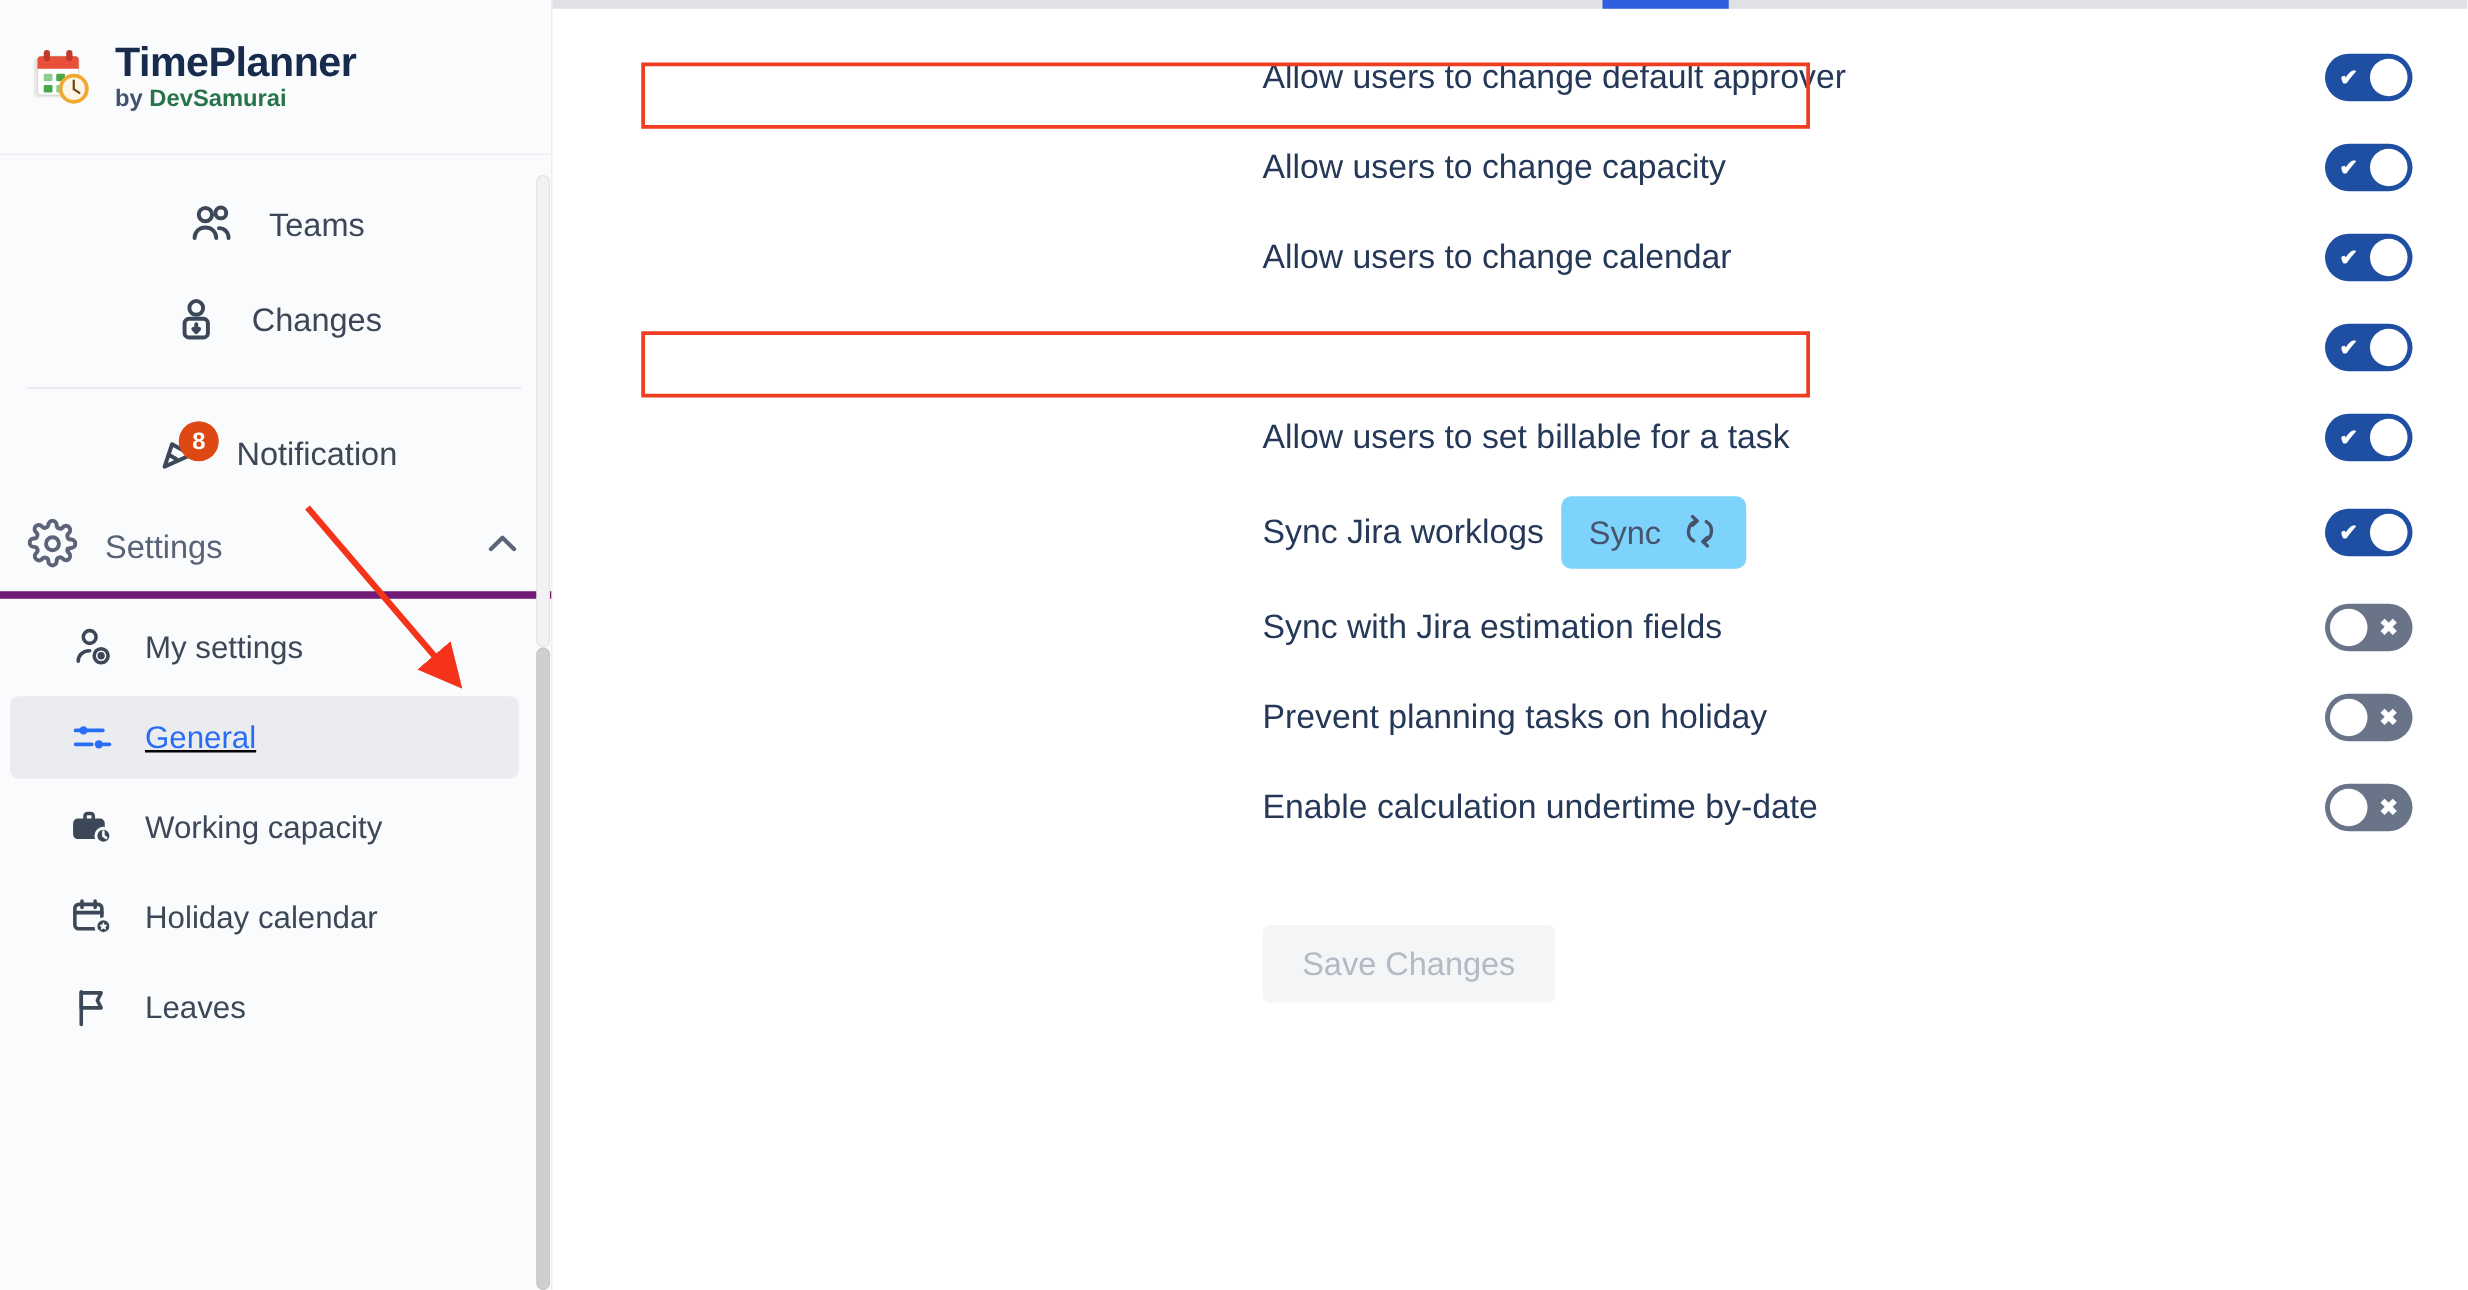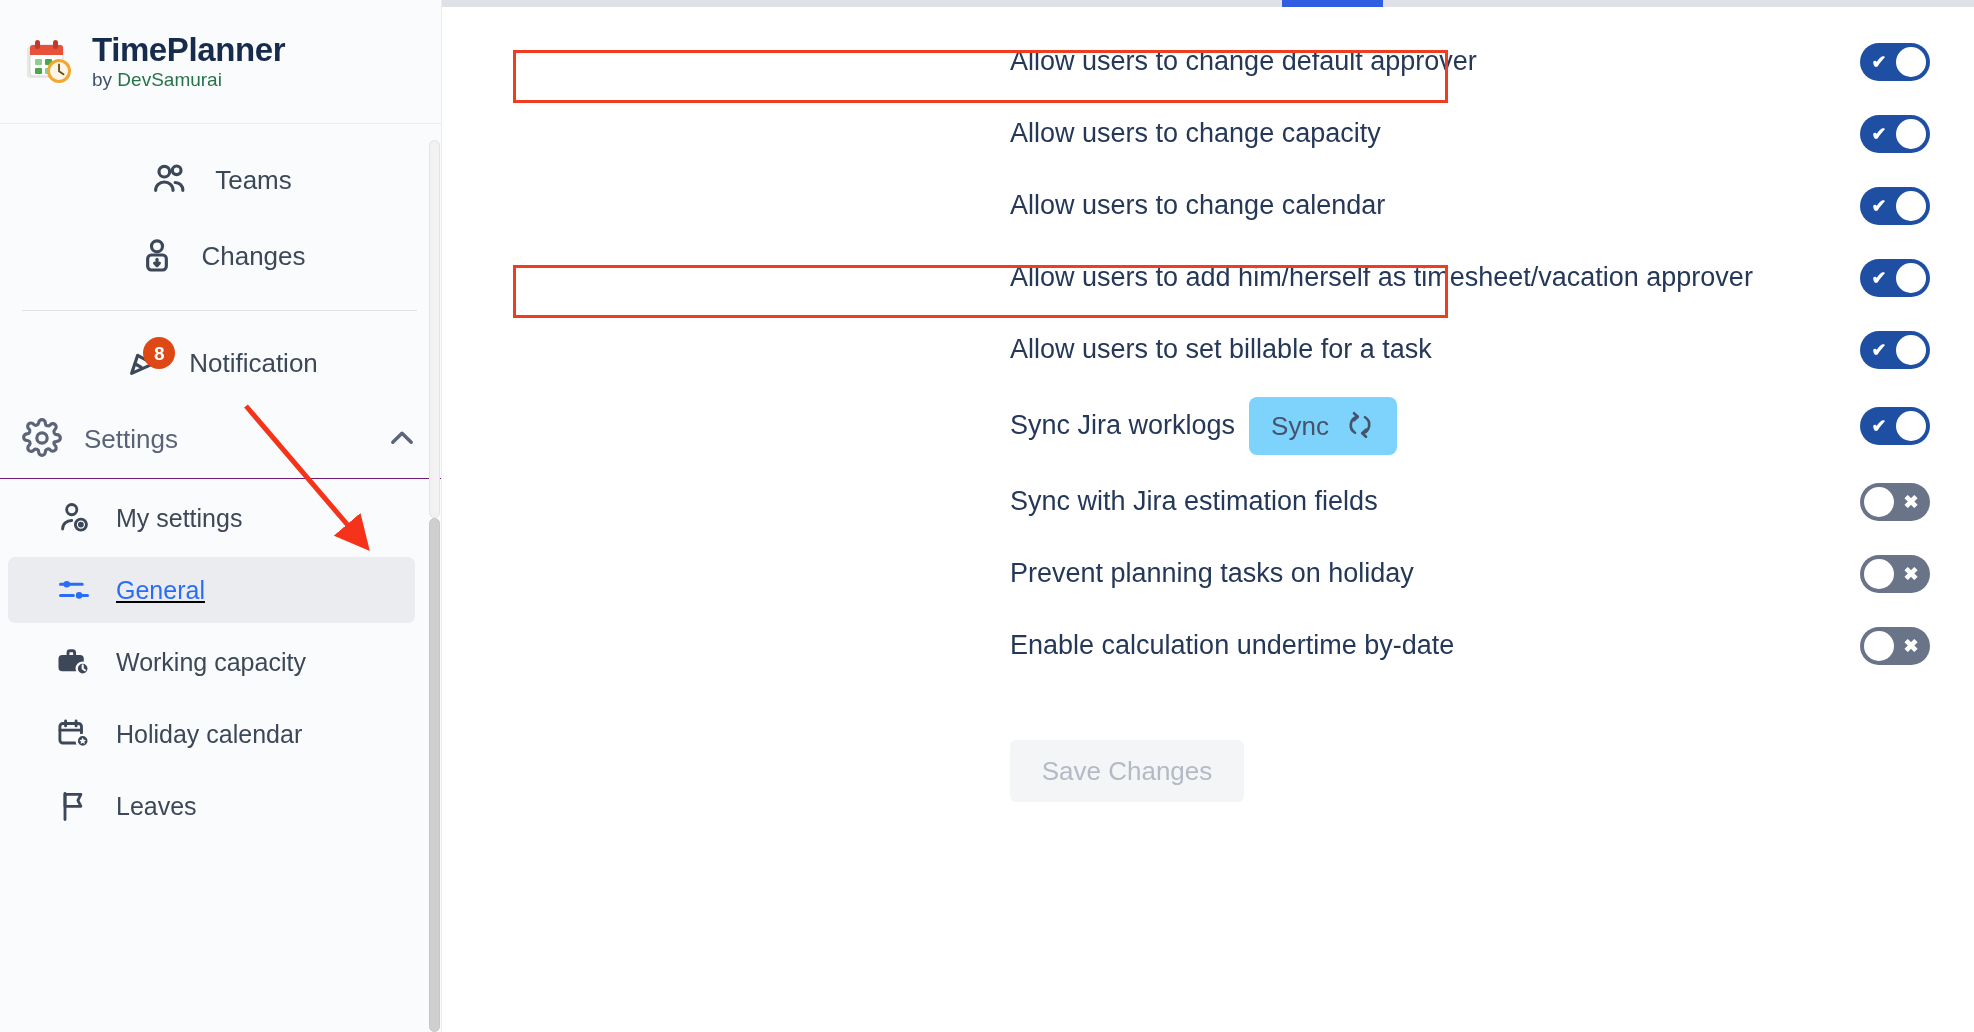--- a/index.html
+++ b/index.html
@@ -33,21 +33,21 @@
     display: flex; align-items: center; gap: 18px;
     padding: 0 26px 0 22px;
     border-bottom: 1px solid #ebecf0;
   }
   .brand-icon { width: 52px; height: 52px; flex: 0 0 52px; position: relative; }
   .brand-text { display: flex; flex-direction: column; gap: 2px; }
   .brand-title {
     font-size: 33px; font-weight: 700; color: #172b4d; letter-spacing: -.4px;
     line-height: 1.1;
   }
-  .brand-sub { font-size: 19px; font-weight: 400; color: #42526e; line-height: 1.1; }
+  .brand-sub { font-size: 19px; font-weight: 700; color: #42526e; line-height: 1.1; }
   .brand-sub .vendor { color: #27734a; }
 
   .nav { padding-top: 18px; }
   .nav-item {
     display: flex; align-items: center; gap: 22px;
     height: 76px; padding: 0 22px 0 22px;
     cursor: pointer; position: relative; justify-content: center;
   }
   .nav-item .ico { width: 44px; height: 44px; flex: 0 0 44px; display: flex; align-items: center; justify-content: center; position: relative; }
   .nav-label { font-size: 26px; color: #3c4858; }
@@ -60,21 +60,21 @@
     min-width: 32px; height: 32px; padding: 0 7px;
     border-radius: 16px; background: #dd4814; color: #fff;
     font-size: 19px; font-weight: 600;
     display: flex; align-items: center; justify-content: center;
     line-height: 1;
   }
 
   .settings-row {
     display: flex; align-items: center; gap: 22px;
     height: 78px; padding: 0 22px; cursor: pointer;
-    border-bottom: 1px solid #701a75;
+    border-bottom: 6px solid #701a75;
   }
   .settings-row .nav-label { color: #596377; flex: 1; }
 
   .sub-item {
     display: flex; align-items: center; gap: 22px;
     height: 66px; margin: 6px 26px 6px 8px; padding-left: 46px;
     border-radius: 7px; cursor: pointer;
   }
   .sub-item .sico { width: 40px; height: 40px; flex: 0 0 40px; display:flex; align-items:center; justify-content:center; }
   .sub-label { font-size: 25px; color: #3c4858; }
@@ -336,21 +336,20 @@
       <div class="opt-row">
         <span class="opt-label">Allow users to change calendar</span>
         <span class="spacer"></span>
         <span class="toggle on">
           <span class="glyph">✔</span>
           <span class="knob"></span>
         </span>
       </div>
 
       <div class="opt-row">
-        <span class="opt-label">Allow users to add him/herself as timesheet/vacation approver</span>
         <span class="spacer"></span>
         <span class="toggle on">
           <span class="glyph">✔</span>
           <span class="knob"></span>
         </span>
       </div>
 
       <div class="opt-row">
         <span class="opt-label">Allow users to set billable for a task</span>
         <span class="spacer"></span>

